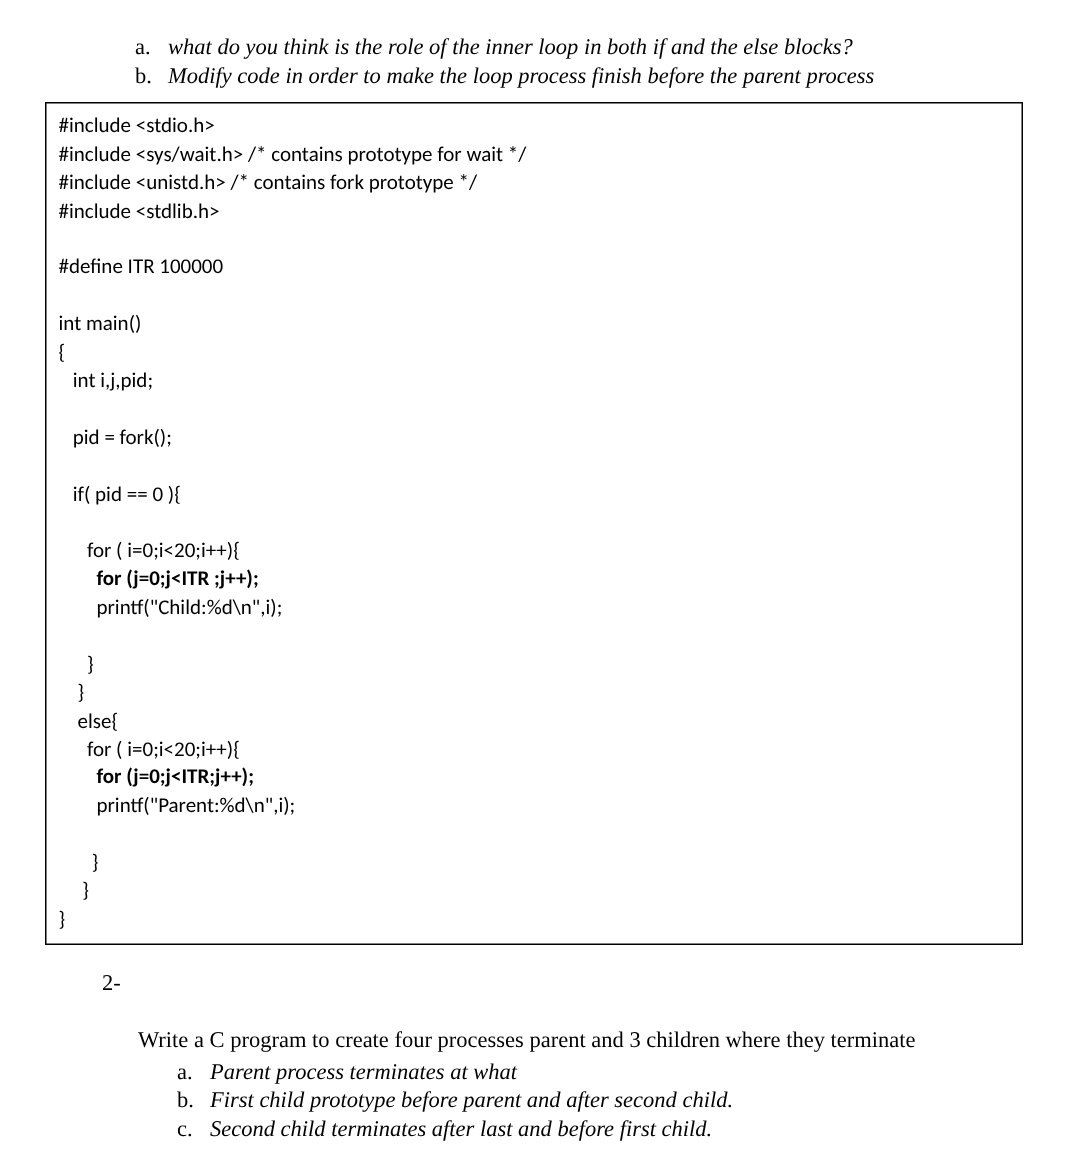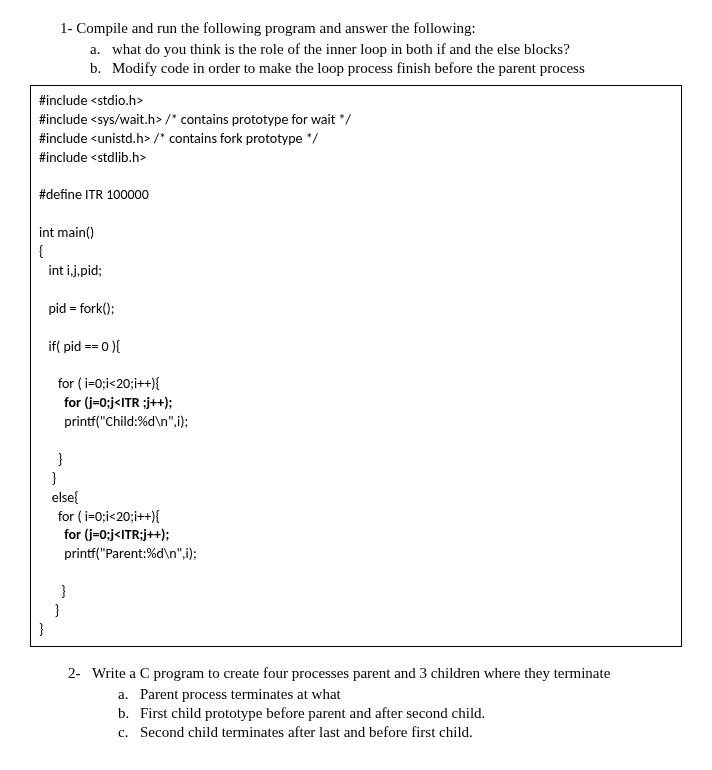--- a/index.html
+++ b/index.html
@@ -20,20 +20,21 @@
   .sub-item {
     display: flex;
     margin-bottom: 2px;
   }
   .sub-label {
     width: 22px;
     flex-shrink: 0;
   }
   .sub-text {
     flex: 1;
+    font-style: italic;
   }
   .sub-indent {
     margin-left: 22px;
   }
   .code-box {
     border: 1px solid #000;
     padding: 6px 8px;
     margin: 8px 0 18px 0;
     font-family: Calibri, Arial, sans-serif;
     font-size: 14px;
@@ -54,24 +55,20 @@
     margin-left: 50px;
     margin-top: 4px;
     margin-bottom: 4px;
   }
   .bold { font-weight: bold; }
 </style>
 </head>
 <body>
 
 <div>
-  <div style="margin-left:30px;">
-    <span>1-</span>
-    <span>Compile and run the following program and answer the following:</span>
-  </div>
   <div class="sub-list">
     <div class="sub-item">
       <span class="sub-label">a.</span>
       <span class="sub-text">what do you think is the role of the inner loop in both if and the else blocks?</span>
     </div>
     <div class="sub-item">
       <span class="sub-label">b.</span>
       <span class="sub-text">Modify code in order to make the loop process finish before the parent process</span>
     </div>
   </div>
@@ -103,21 +100,21 @@
 <span class="bold">        for (j=0;j&lt;ITR;j++);</span>
 <span>        printf("Parent:%d\n",i);</span>
 <span></span>
 <span>       }</span>
 <span>     }</span>
 <span>}</span></div>
 
 <div class="q2-block">
   <div class="q2-header">
     <span class="q2-num">2-</span>
-    <div style="flex:1;">
+    <div style="flex:1;margin-top:38px;">
       <div>Write a C program to create four processes parent and 3 children where they terminate</div>
     </div>
   </div>
   <div class="q2-sub-list">
     <div class="sub-item">
       <span class="sub-label">a.</span>
       <span class="sub-text">Parent process terminates at what</span>
     </div>
     <div class="sub-item">
       <span class="sub-label">b.</span>

